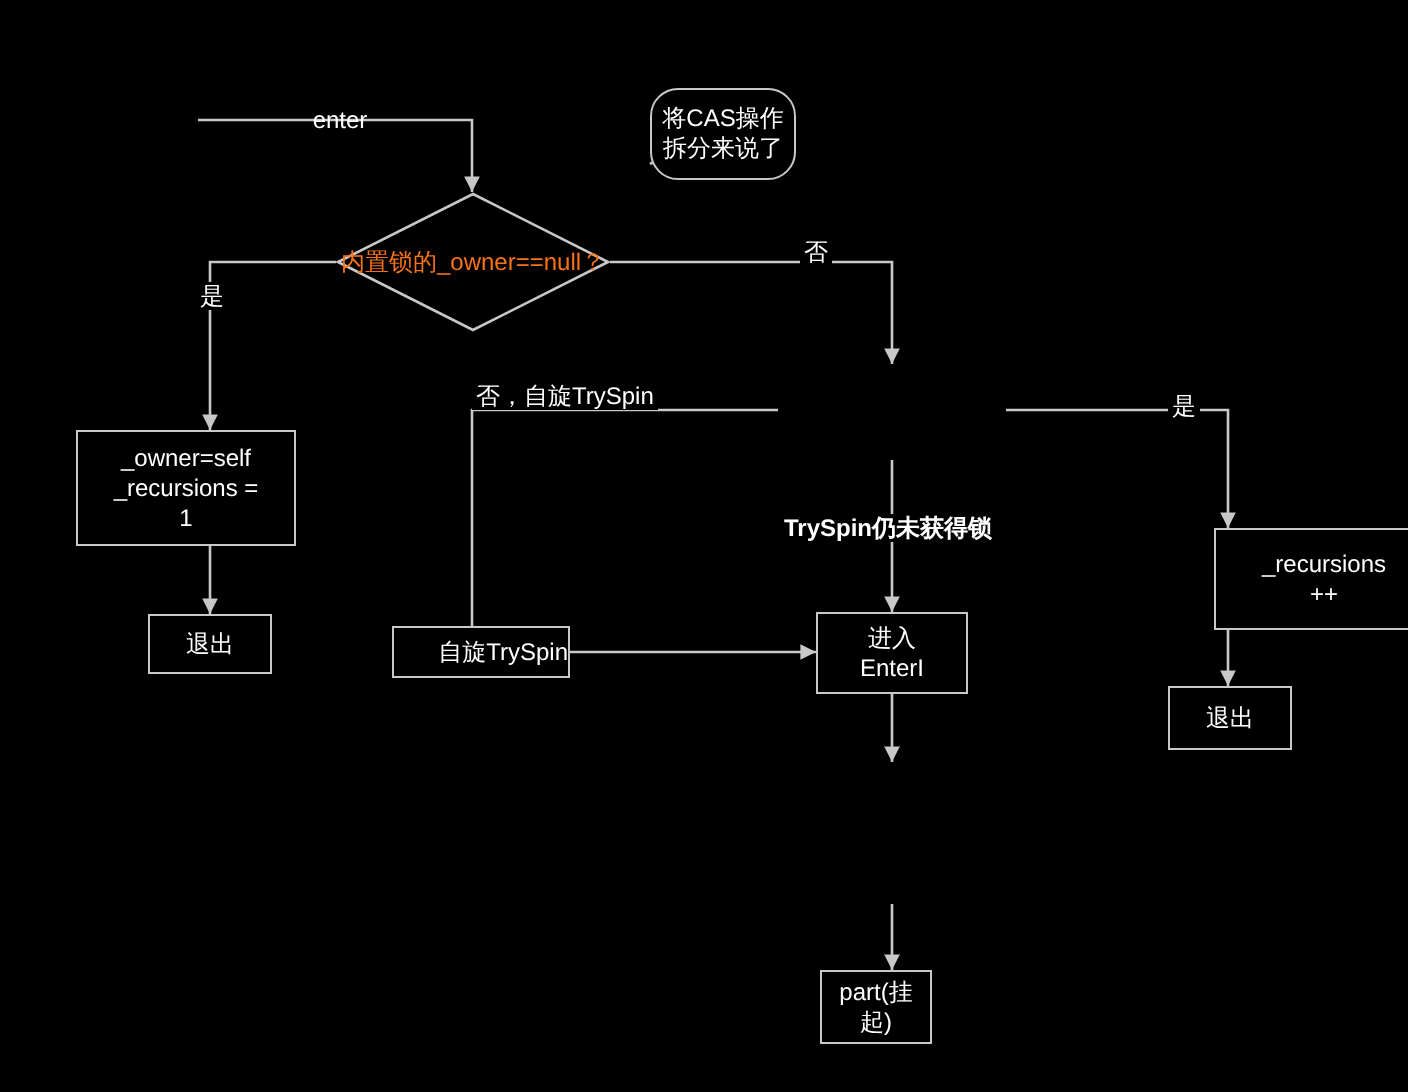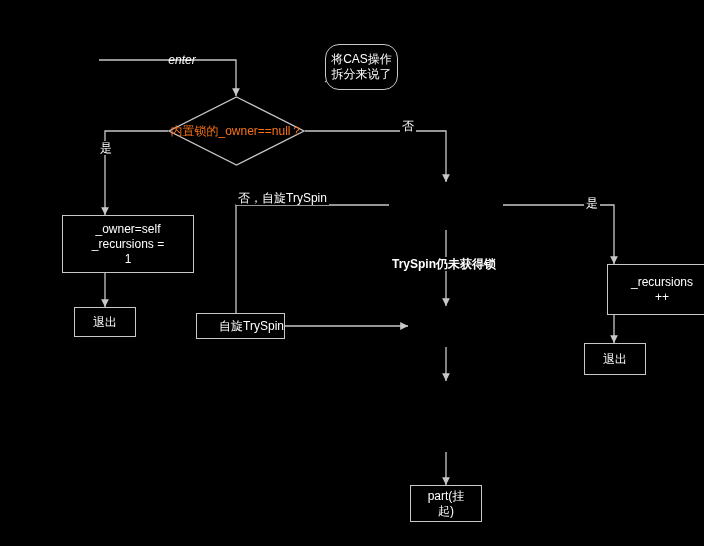--- a/index.html
+++ b/index.html
@@ -111,41 +111,41 @@
 
     <path d="M285,326 L408,326" stroke="#c8c8c8" stroke-width="1.3" fill="none" marker-end="url(#arrow)"></path>
 
     <path d="M446,347 L446,381" stroke="#c8c8c8" stroke-width="1.3" fill="none" marker-end="url(#arrow)"></path>
 
     <path d="M446,452 L446,485" stroke="#c8c8c8" stroke-width="1.3" fill="none" marker-end="url(#arrow)"></path>
 
     <path d="M325,82 L340,74" stroke="#c8c8c8" stroke-width="1.3" fill="none"></path>
   </svg>
 
-  <div class="node plain" style="left:156px; top:50px; width:52px; height:20px;font-style:italic;">
+  <div class="node plain" style="left:144px; top:50px; width:52px; height:20px;">
     <span>enter</span>
   </div>
 
   <div class="node cloud" style="left:325px; top:44px; width:73px; height:46px;">
     <span>将CAS操作
 拆分来说了</span>
   </div>
 
   <div class="diamond-wrap" style="left:168px; top:96px; width:137px; height:70px;">
     <svg width="137" height="70">
       <polygon points="68.5,1 136,35 68.5,69 1,35" fill="#000000" stroke="#c8c8c8" stroke-width="1.3"></polygon>
     </svg>
     <div class="diamond-text">内置锁的_owner==null？</div>
   </div>
 
   <div class="label" style="left:98px; top:141px;">是</div>
 
   <div class="label" style="left:400px; top:119px;">否</div>
 
-  <div class="node" style="left:62px; top:215px; width:132px; height:58px;">
+  <div class="node" style="left:38px; top:215px; width:110px; height:58px;">
     <span>_owner=self
 _recursions =
 1</span>
   </div>
 
   <div class="node" style="left:74px; top:307px; width:62px; height:30px;">
     <span>退出</span>
   </div>
 
 
@@ -161,20 +161,24 @@
   </div>
 
   <div class="node" style="left:584px; top:343px; width:62px; height:32px;">
     <span>退出</span>
   </div>
 
   <div class="node" style="left:196px; top:313px; width:89px; height:26px;justify-content:flex-end;">
     <span>自旋TrySpin</span>
   </div>
 
+  <div class="node" style="left:408px; top:306px; width:76px; height:41px;">
+    <span>进入
+EnterI</span>
+  </div>
 
 
-  <div class="node" style="left:410px; top:485px; width:72px; height:37px;">
+  <div class="node" style="left:410px; top:485px; width:56px; height:37px;">
     <span>part(挂
 起)</span>
   </div>
 
 </div>
 
 </body></html>

